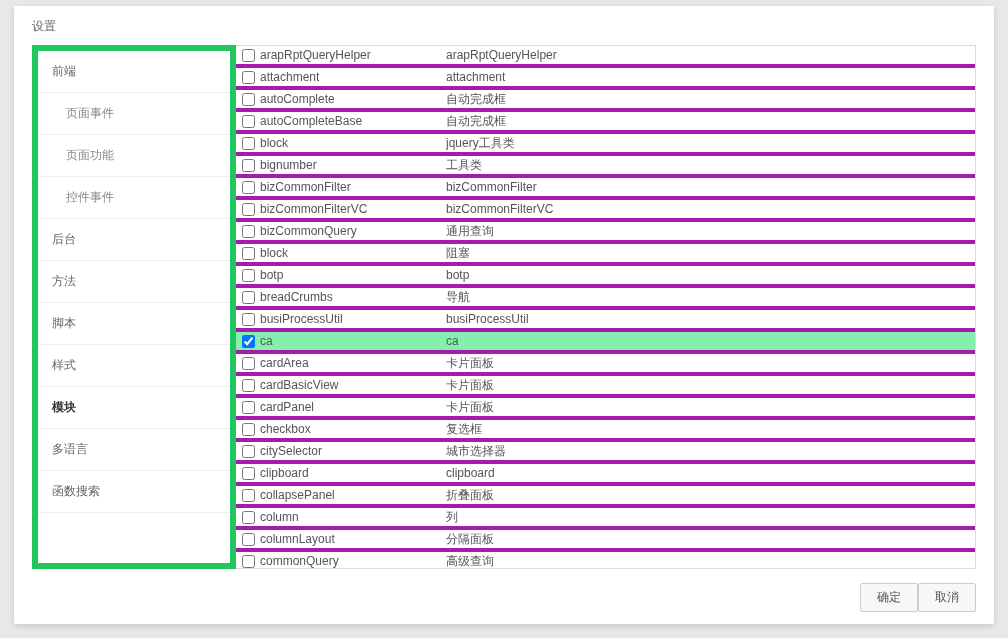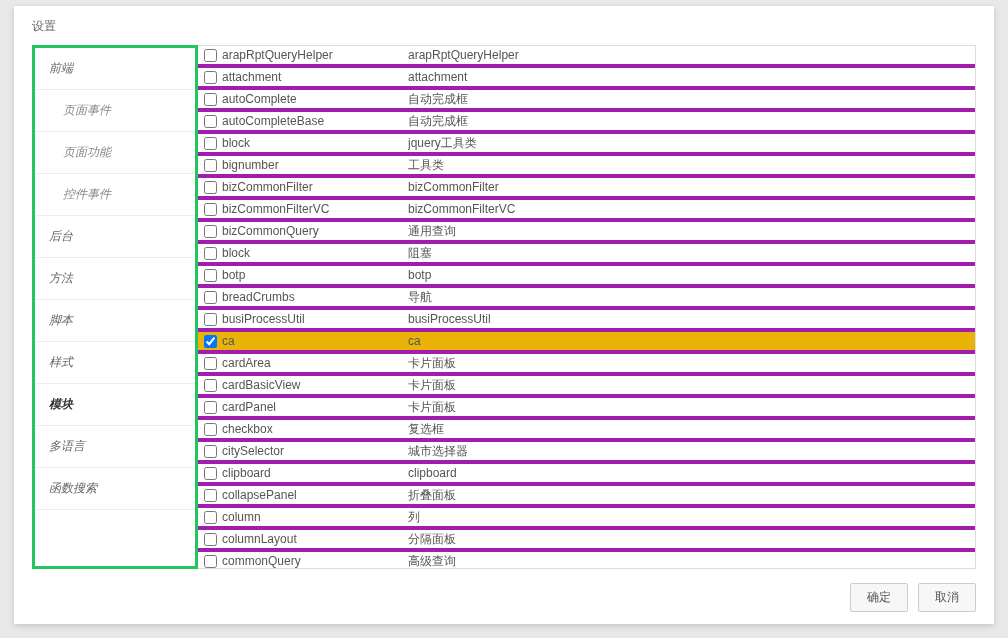--- a/index.html
+++ b/index.html
@@ -25,25 +25,24 @@
       color: #666;
       padding: 12px 18px 10px 18px;
     }
     .dialog-body {
       flex: 1;
       display: flex;
       padding: 0 18px 6px 18px;
       min-height: 0;
     }
     .sidebar {
-      width: 166px;
-      border: 3px solid #22c55e;
+      width: 204px;
+      border: 6px solid #22c55e;
       background: #fff;
       overflow-y: auto;
-      font-style: italic;
     }
     .sidebar-item {
       padding: 12px 14px;
       border-bottom: 1px solid #eee;
       cursor: pointer;
       color: #666;
     }
     .sidebar-item.child {
       padding-left: 28px;
       color: #888;
@@ -64,21 +63,21 @@
       inset: 0;
       overflow-y: scroll;
     }
     .row {
       display: flex;
       border-bottom: 4px solid #a21caf;
       height: 22px;
       line-height: 22px;
       align-items: center;
     }
-    .row.selected { background: #eab308; }
+    .row.selected { background: #86efac; }
     .cell-check {
       width: 24px;
       display: flex;
       justify-content: center;
       align-items: center;
     }
     .cell-check input { width: 13px; height: 13px; cursor: pointer; }
     .cell-name {
       width: 186px;
       padding-left: 0;
@@ -91,21 +90,21 @@
       flex: 1;
       padding-left: 0;
       color: #555;
       overflow: hidden;
       white-space: nowrap;
       text-overflow: ellipsis;
     }
     .dialog-footer {
       display: flex;
       justify-content: flex-end;
-      gap: 10px;
+      gap: 0;
       padding: 8px 18px 12px 18px;
     }
     .btn {
       border: 1px solid #ccc;
       background: #f7f7f7;
       padding: 5px 16px;
       font-size: 12px;
       color: #555;
       cursor: pointer;
       border-radius: 2px;

